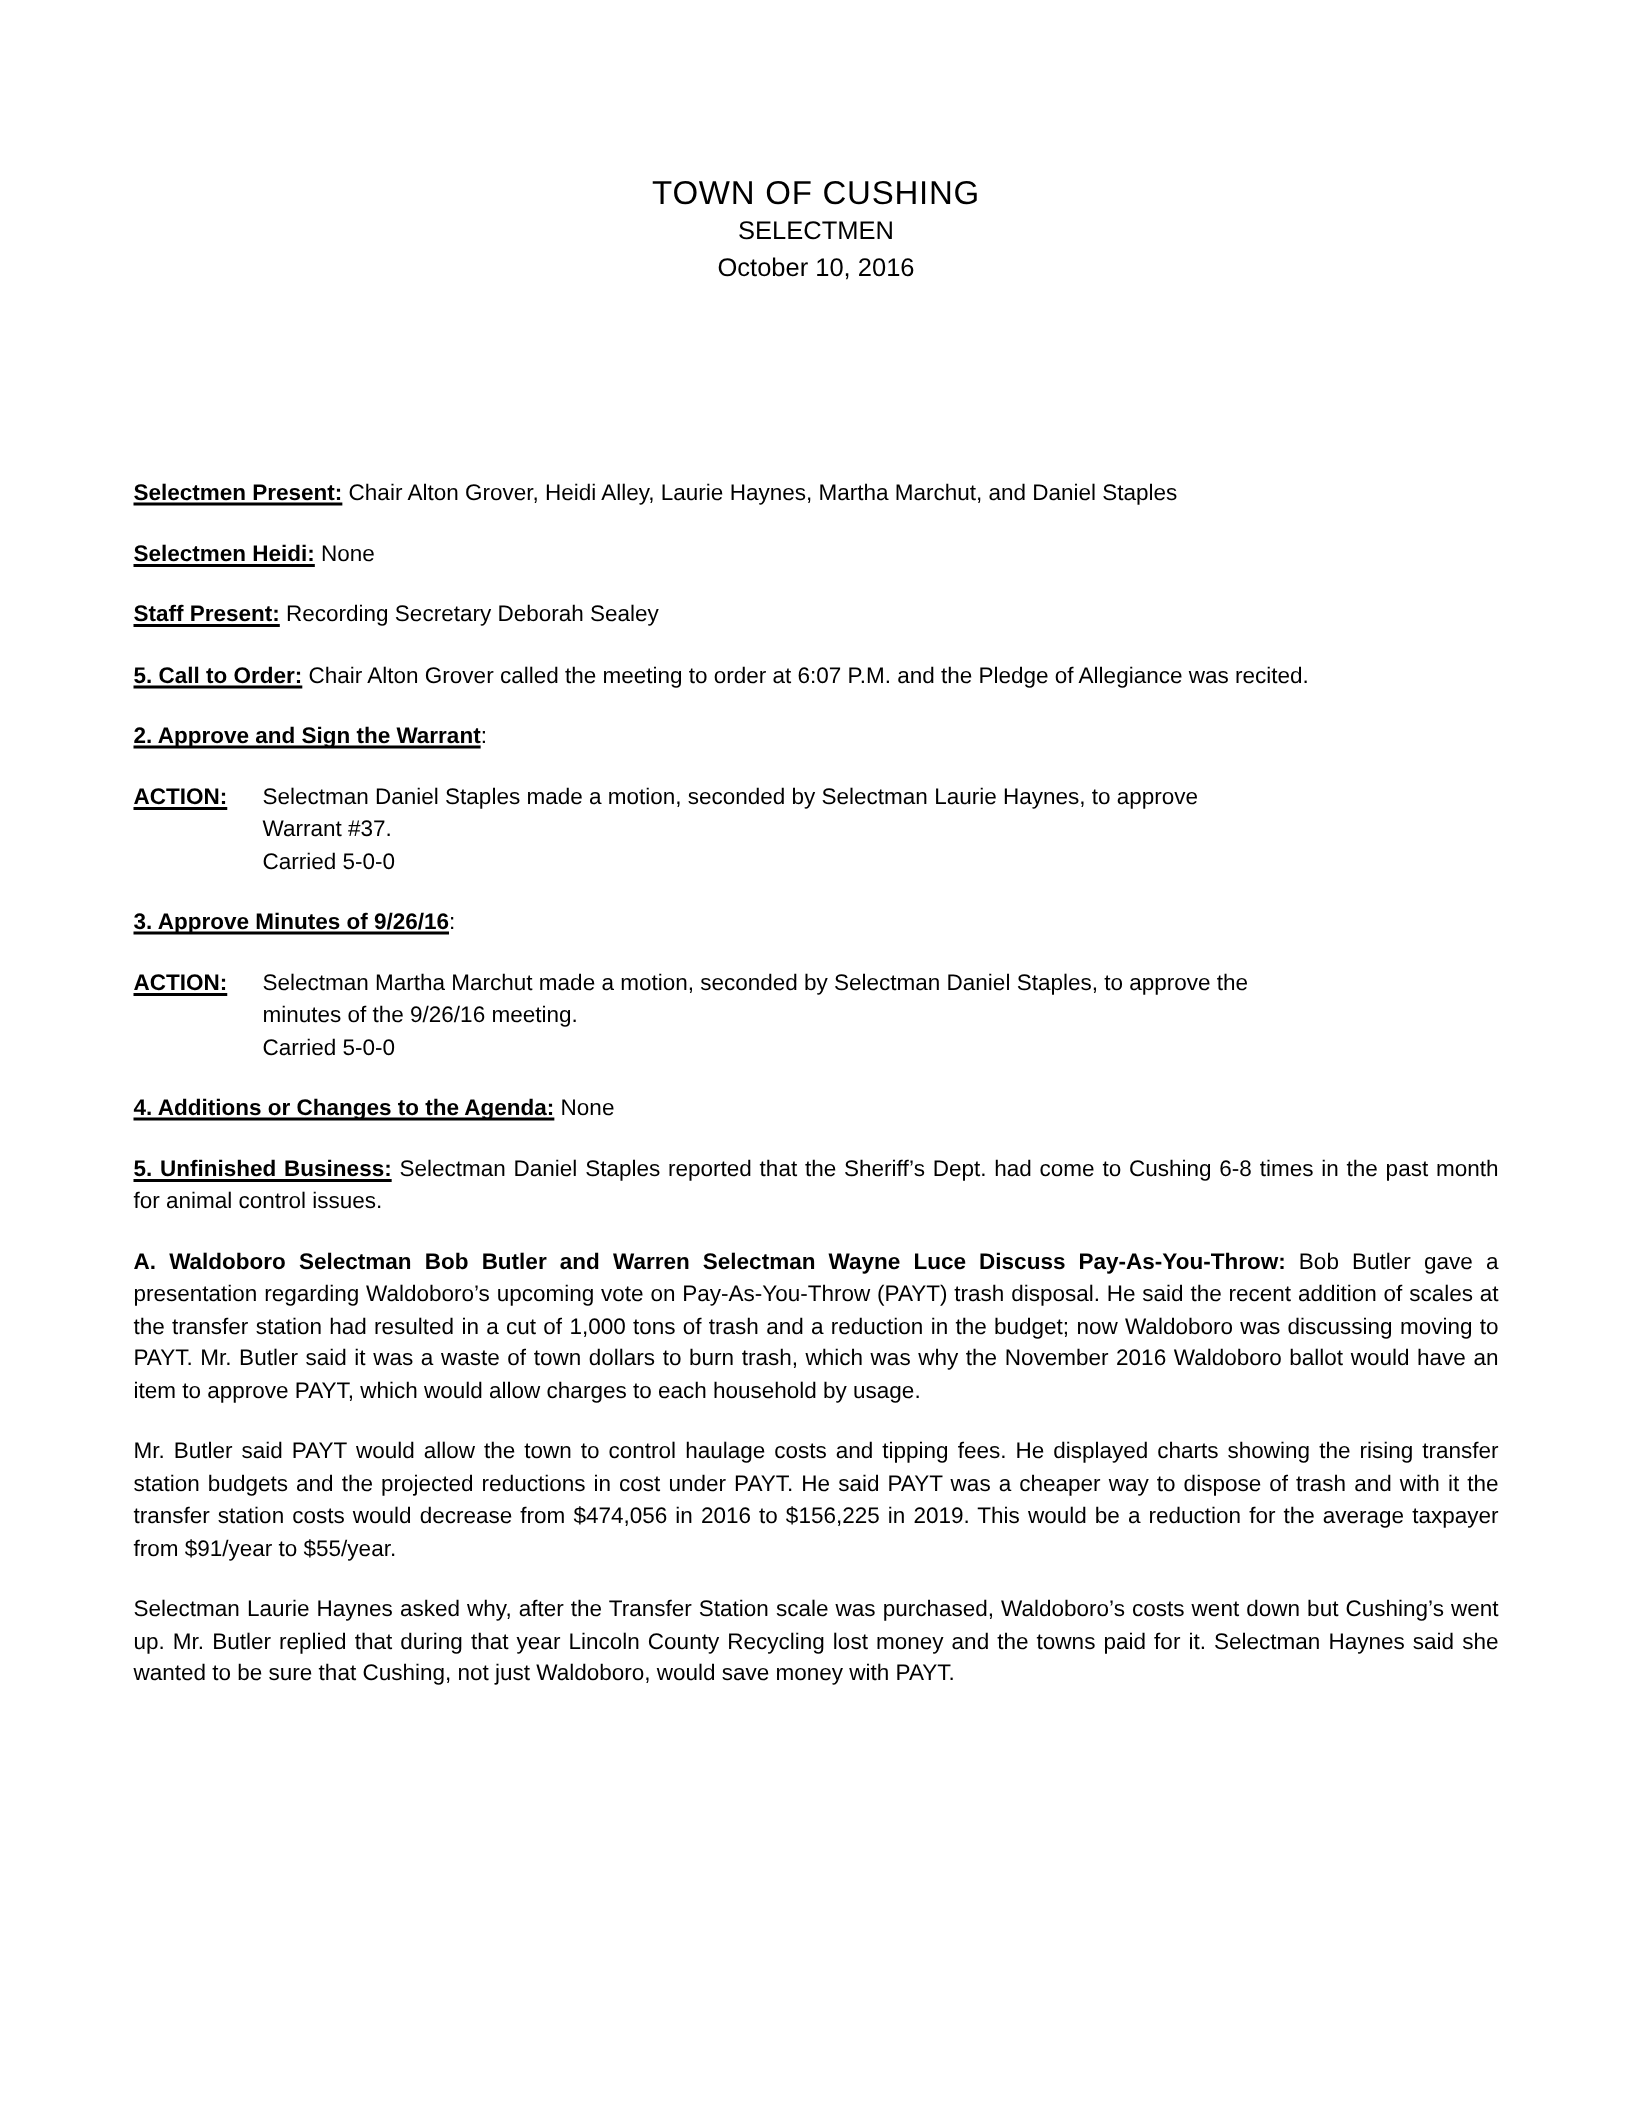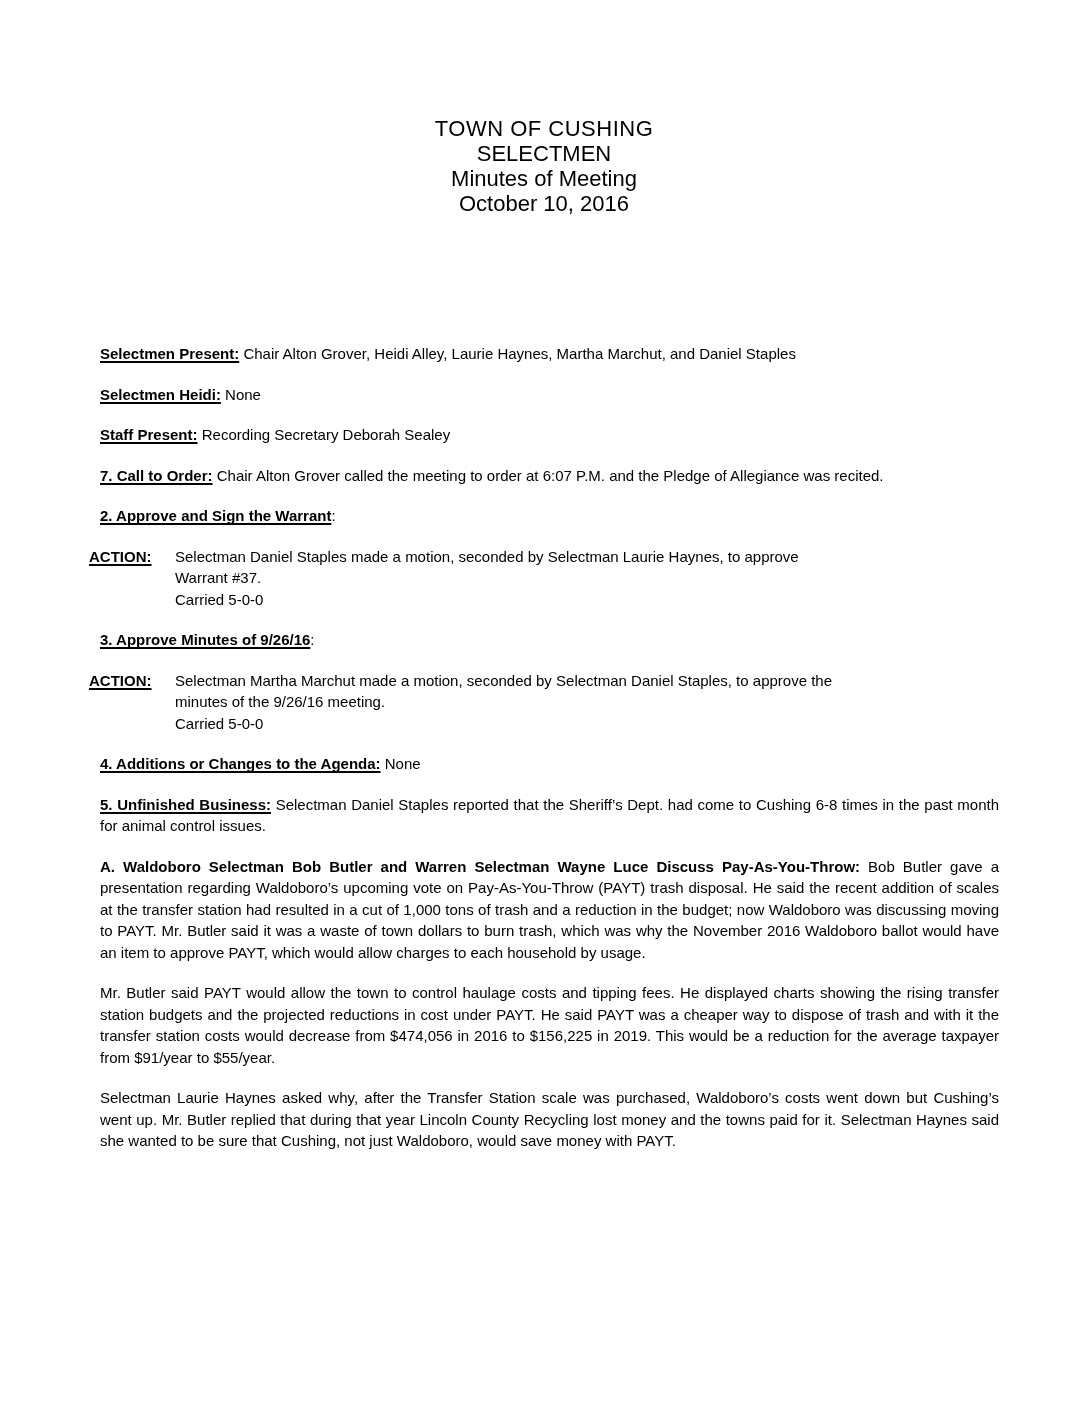--- a/index.html
+++ b/index.html
@@ -24,24 +24,24 @@
   .title-block {
     text-align: center;
     line-height: 25px;
     margin-bottom: 127px;
   }
   .title-main {
     font-size: 22px;
     letter-spacing: 0.5px;
   }
   .title-sub {
-    font-size: 22px;
+    font-size: 17px;
   }
   p {
-    margin: 0 0 19px 11px;
+    margin: 0 0 19px 0;
   }
   .justify {
     text-align: justify;
   }
   .hlabel {
     font-weight: bold;
     text-decoration: underline;
     text-decoration-thickness: 2px;
     text-underline-offset: 2px;
     text-decoration-skip-ink: none;
@@ -76,31 +76,30 @@
 </style>
 </head>
 <body>
 
 <div class="doc">
   <div class="content">
 
     <div class="title-block">
       <div class="title-main">TOWN OF CUSHING</div>
       <div class="title-sub">SELECTMEN</div>
-      <div class="title-sub">Minutes of Meeting</div>
       <div class="title-sub">October 10, 2016</div>
     </div>
 
     <p><span class="hlabel">Selectmen Present:</span> <span>Chair Alton Grover, Heidi Alley, Laurie Haynes, Martha Marchut, and Daniel Staples</span></p>
 
     <p><span class="hlabel">Selectmen Heidi:</span> <span>None</span></p>
 
     <p><span class="hlabel">Staff Present:</span> <span>Recording Secretary Deborah Sealey</span></p>
 
-    <p class="justify"><span class="hlabel">7. Call to Order:</span> <span>Chair Alton Grover called the meeting to order at 6:07 P.M. and the Pledge of Allegiance was recited.</span></p>
+    <p class="justify"><span class="hlabel">5. Call to Order:</span> <span>Chair Alton Grover called the meeting to order at 6:07 P.M. and the Pledge of Allegiance was recited.</span></p>
 
     <p><span class="hlabel">2. Approve and Sign the Warrant</span><span>:</span></p>
 
     <div class="action">
       <span class="action-label-cell"><span class="hlabel">ACTION:</span></span>
       <span class="action-text">Selectman Daniel Staples made a motion, seconded by Selectman Laurie Haynes, to approve
 Warrant #37.
 Carried 5-0-0</span>
     </div>
 

